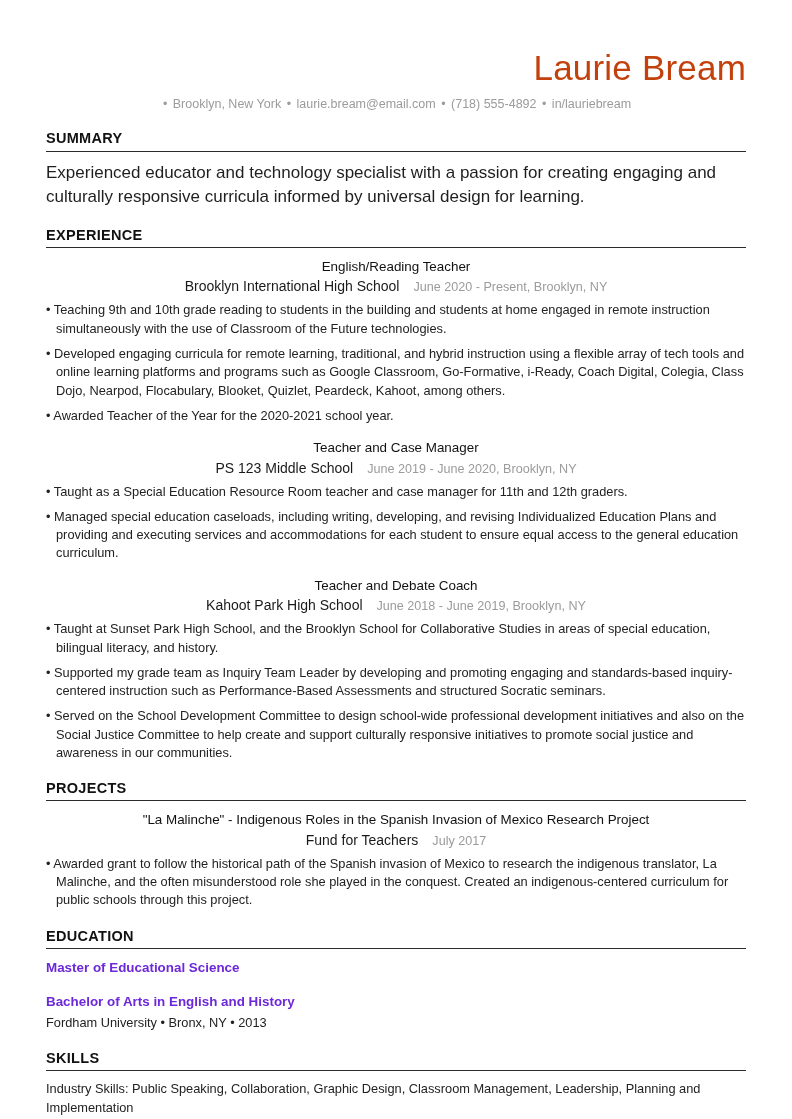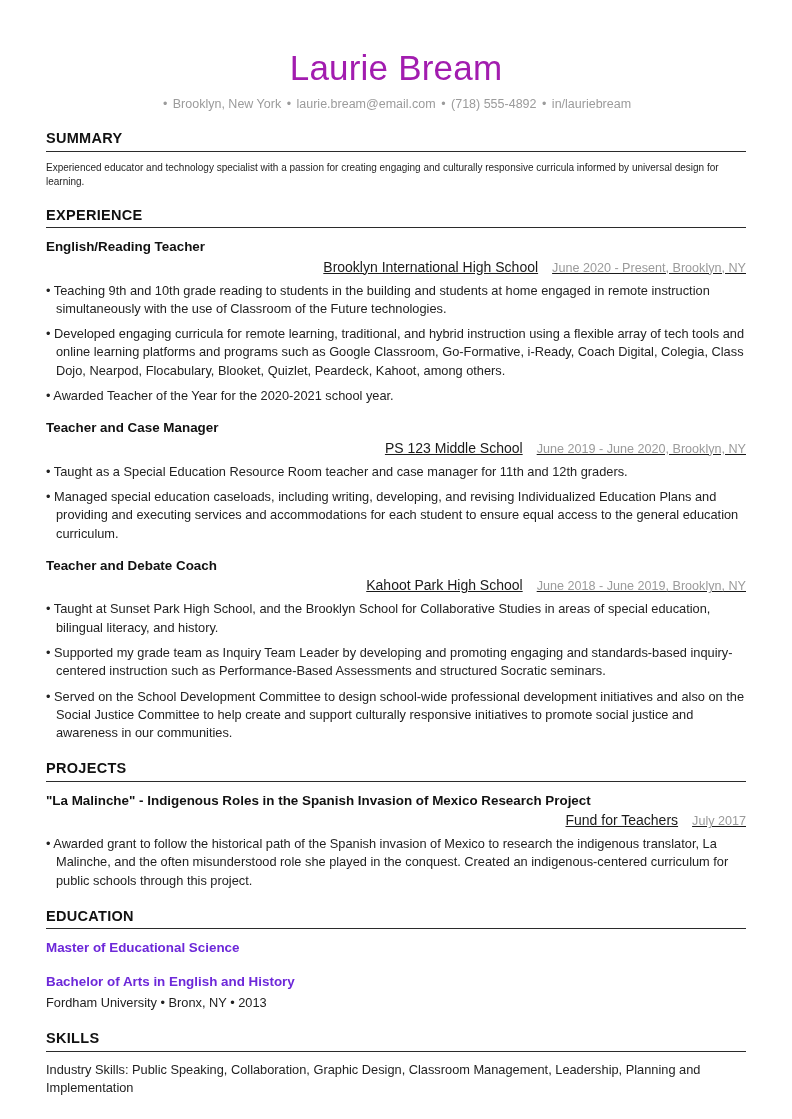--- a/index.html
+++ b/index.html
@@ -18,26 +18,26 @@
     width: 792px;
     height: 1119px;
     box-sizing: border-box;
     padding: 40px 46px 0 46px;
     background: #ffffff;
     position: relative;
   }
 
   
   .name {
-    text-align: center;
+    text-align: right;
     font-size: 35px;
     font-weight: 400;
     letter-spacing: 0.2px;
     line-height: 1.12;
-    color: #a21caf;
+    color: #c2410c;
     margin: 8px 0 0 0;
   }
   .contact {
     text-align: center;
     font-size: 12.5px;
     color: #9b9b9b;
     margin-top: 9px;
     line-height: 1.3;
   }
   .contact .sep {
@@ -60,45 +60,45 @@
     padding-bottom: 3px;
     border-bottom: 1.6px solid #2b2b2b;
     line-height: 1.25;
   }
   .section-body {
     padding-top: 9px;
   }
 
   
   .para {
-    font-size: 10px;
+    font-size: 17px;
     line-height: 1.42;
     color: #1f1f1f;
   }
 
   
   .entry {
     margin-bottom: 13px;
   }
   .entry:last-child {
     margin-bottom: 0;
   }
   .entry-title {
     font-size: 13.4px;
-    font-weight: 700;
+    font-weight: 400;
     color: #111111;
     line-height: 1.45;
+    text-align: center;
   }
   .entry-line {
     display: flex;
     align-items: baseline;
-    justify-content: flex-end;
+    justify-content: center;
     gap: 14px;
     line-height: 1.5;
-    text-decoration: underline;
   }
   .entry-org {
     font-size: 14px;
     font-weight: 400;
     color: #1a1a1a;
     white-space: nowrap;
   }
   .entry-meta {
     font-size: 12.6px;
     color: #9b9b9b;

